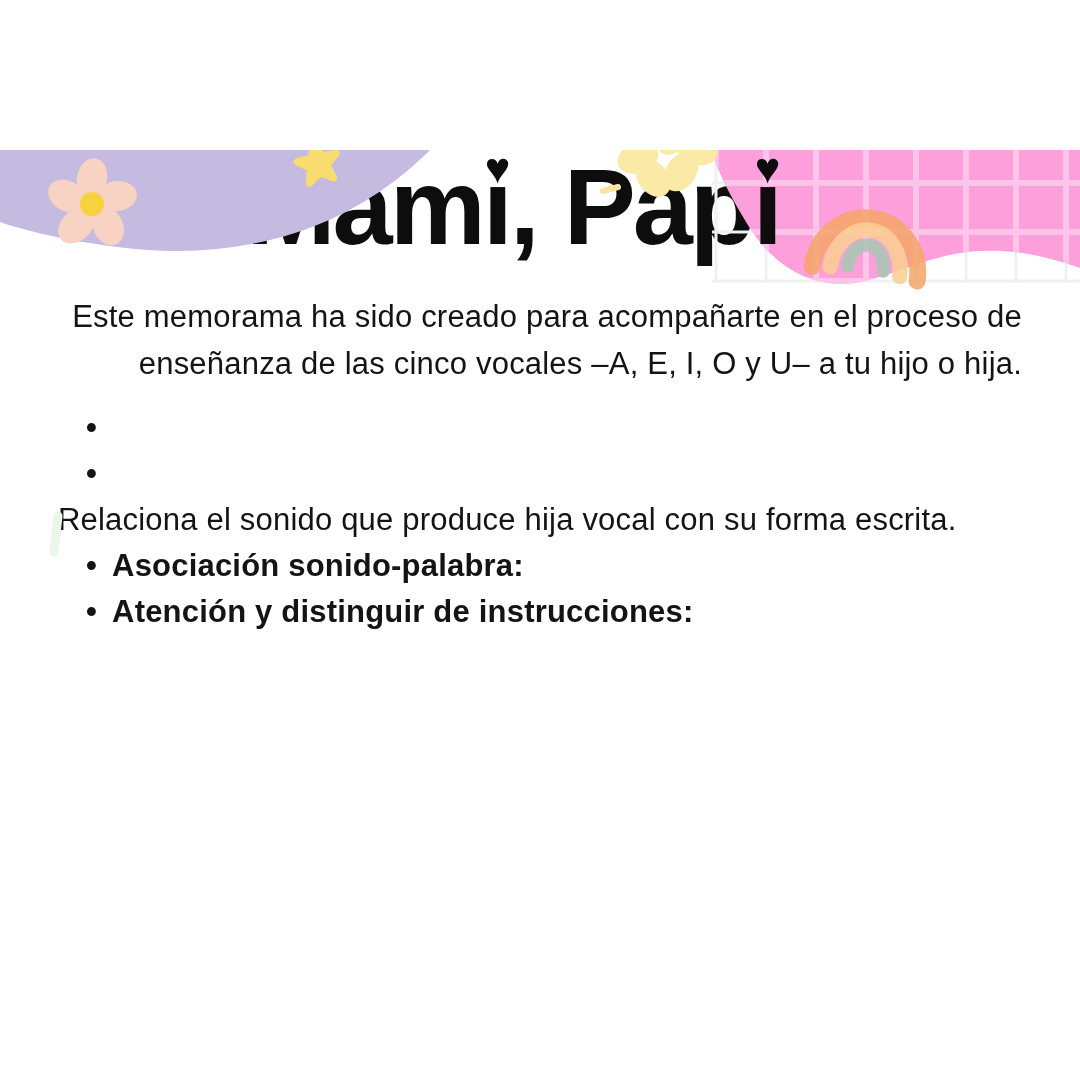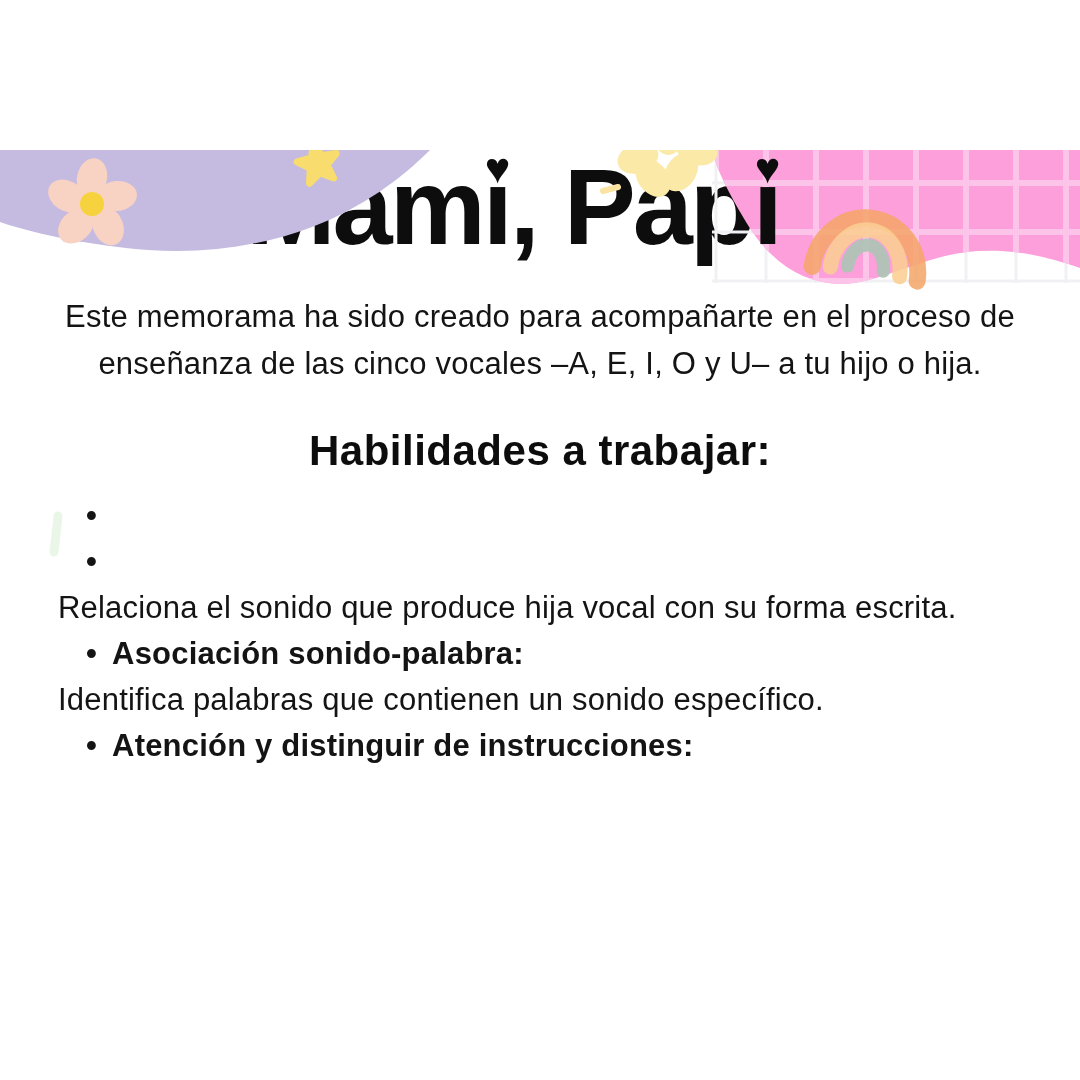--- a/index.html
+++ b/index.html
@@ -17,21 +17,21 @@
   }
   .iheart{position:relative;display:inline-block;}
   .iheart .heart{
     position:absolute;left:55%;transform:translateX(-50%);
     top:-0.06em;font-size:0.40em;letter-spacing:0;line-height:1;
   }
   .title-colon{margin-left:0.20em;}
 
   .intro{
     margin:30px 58px 0;font-size:31px;line-height:47px;
-    text-align:center;letter-spacing:0.2px;
+    text-align:right;letter-spacing:0.2px;
   }
   .section-heading{
     margin:40px 0 0;text-align:center;
     font-size:42px;font-weight:bold;letter-spacing:0.5px;color:#0d0d0d;
   }
   .skills{margin:18px 58px 0;font-size:31px;}
   .skill-head{
     display:flex;align-items:baseline;
     padding-left:28px;font-weight:bold;line-height:46px;letter-spacing:0.2px;
   }
@@ -96,21 +96,20 @@
   </svg>
 
   <svg class="decor-svg" style="top:360px;left:44px;" width="40" height="50" viewBox="0 0 40 50">
     <path d="M14,6 L10,42" fill="none" stroke-width="9" stroke-linecap="round" stroke="#eaf6e7"></path>
   </svg>
 
   <h1 class="title"><span>Mam</span><span class="iheart"><span>ı</span><span class="heart">♥</span></span><span>, Pap</span><span class="iheart"><span>ı</span><span class="heart">♥</span></span><span class="title-colon">:</span></h1>
 
   <p class="intro">Este memorama ha sido creado para acompañarte en el proceso de enseñanza de las cinco vocales –A, E, I, O y U– a tu hijo o hija.</p>
 
-  <h2 class="section-heading">Habilidades a trabajar:</h2>
 
   <div class="skills">
 
     <div class="skill">
       <div class="skill-head">
         <span class="bullet">•</span>
       </div>
     </div>
 
     <div class="skill">
@@ -118,21 +117,20 @@
         <span class="bullet">•</span>
       </div>
       <p class="skill-desc">Relaciona el sonido que produce hija vocal con su forma escrita.</p>
     </div>
 
     <div class="skill">
       <div class="skill-head">
         <span class="bullet">•</span>
         <span>Asociación sonido-palabra:</span>
       </div>
-      <p class="skill-desc">Identifica palabras que contienen un sonido específico.</p>
     </div>
 
     <div class="skill">
       <div class="skill-head">
         <span class="bullet">•</span>
         <span>Atención y distinguir de instrucciones:</span>
       </div>
     </div>
 
   </div>

